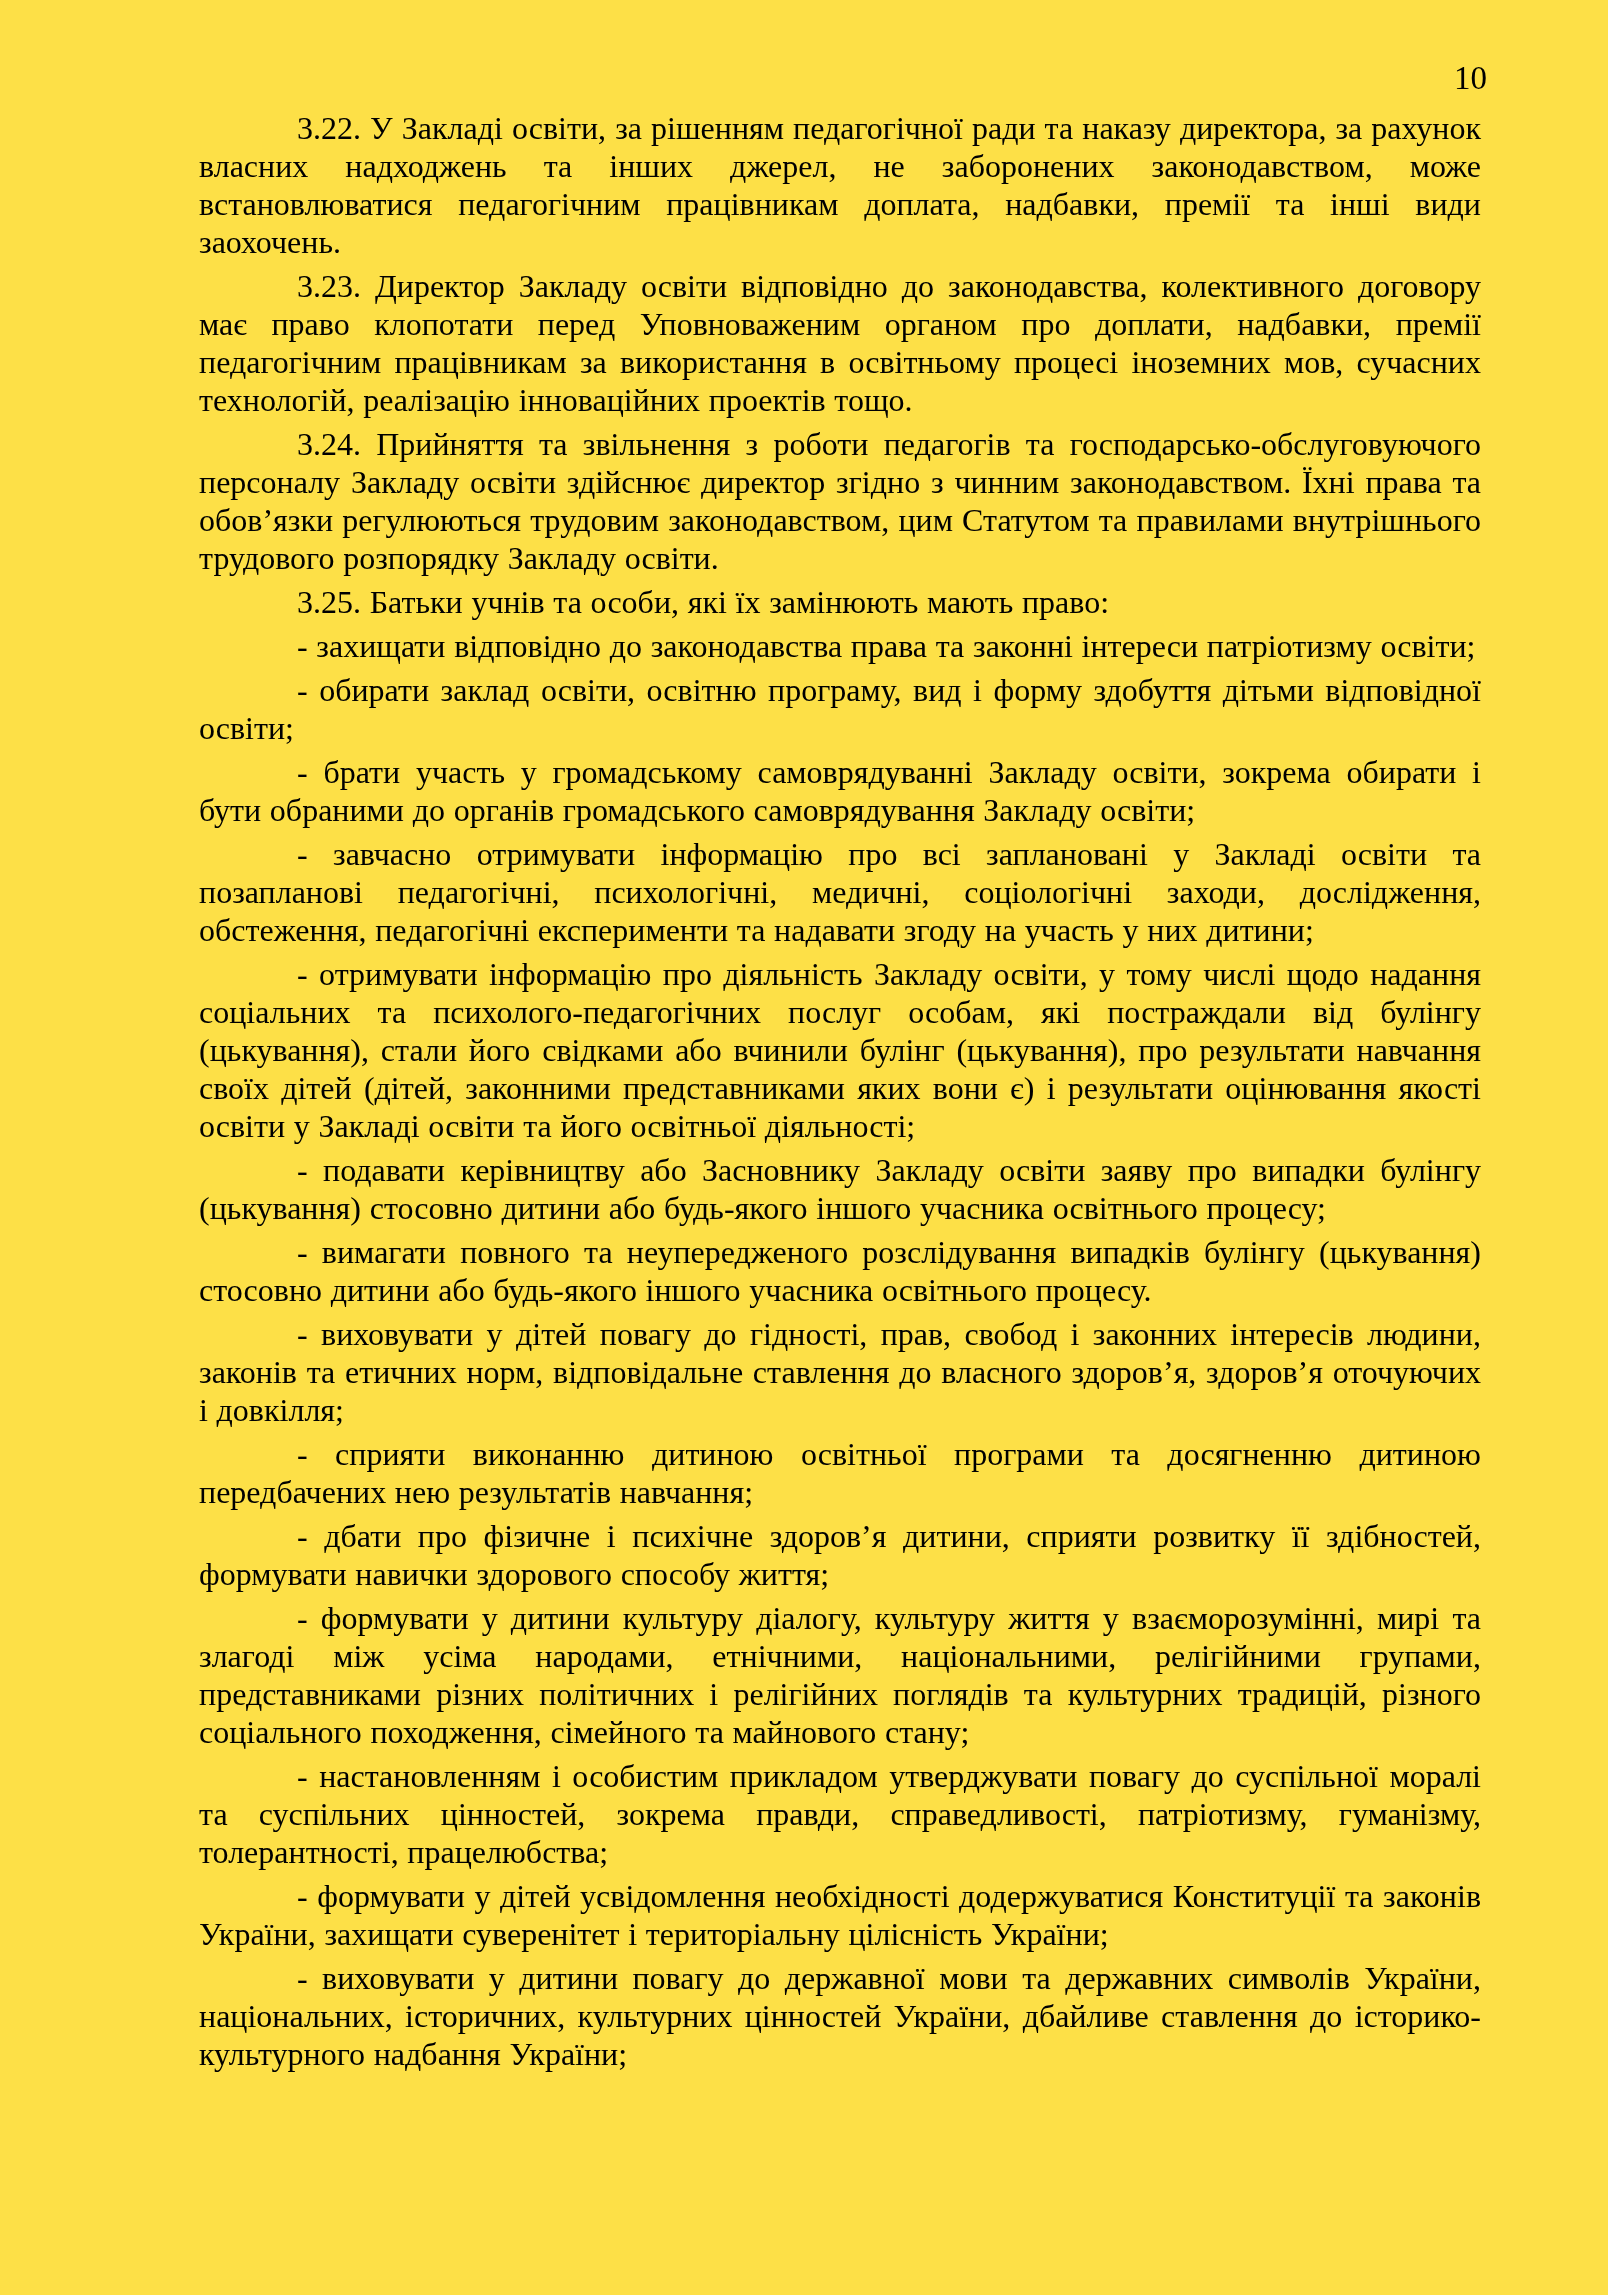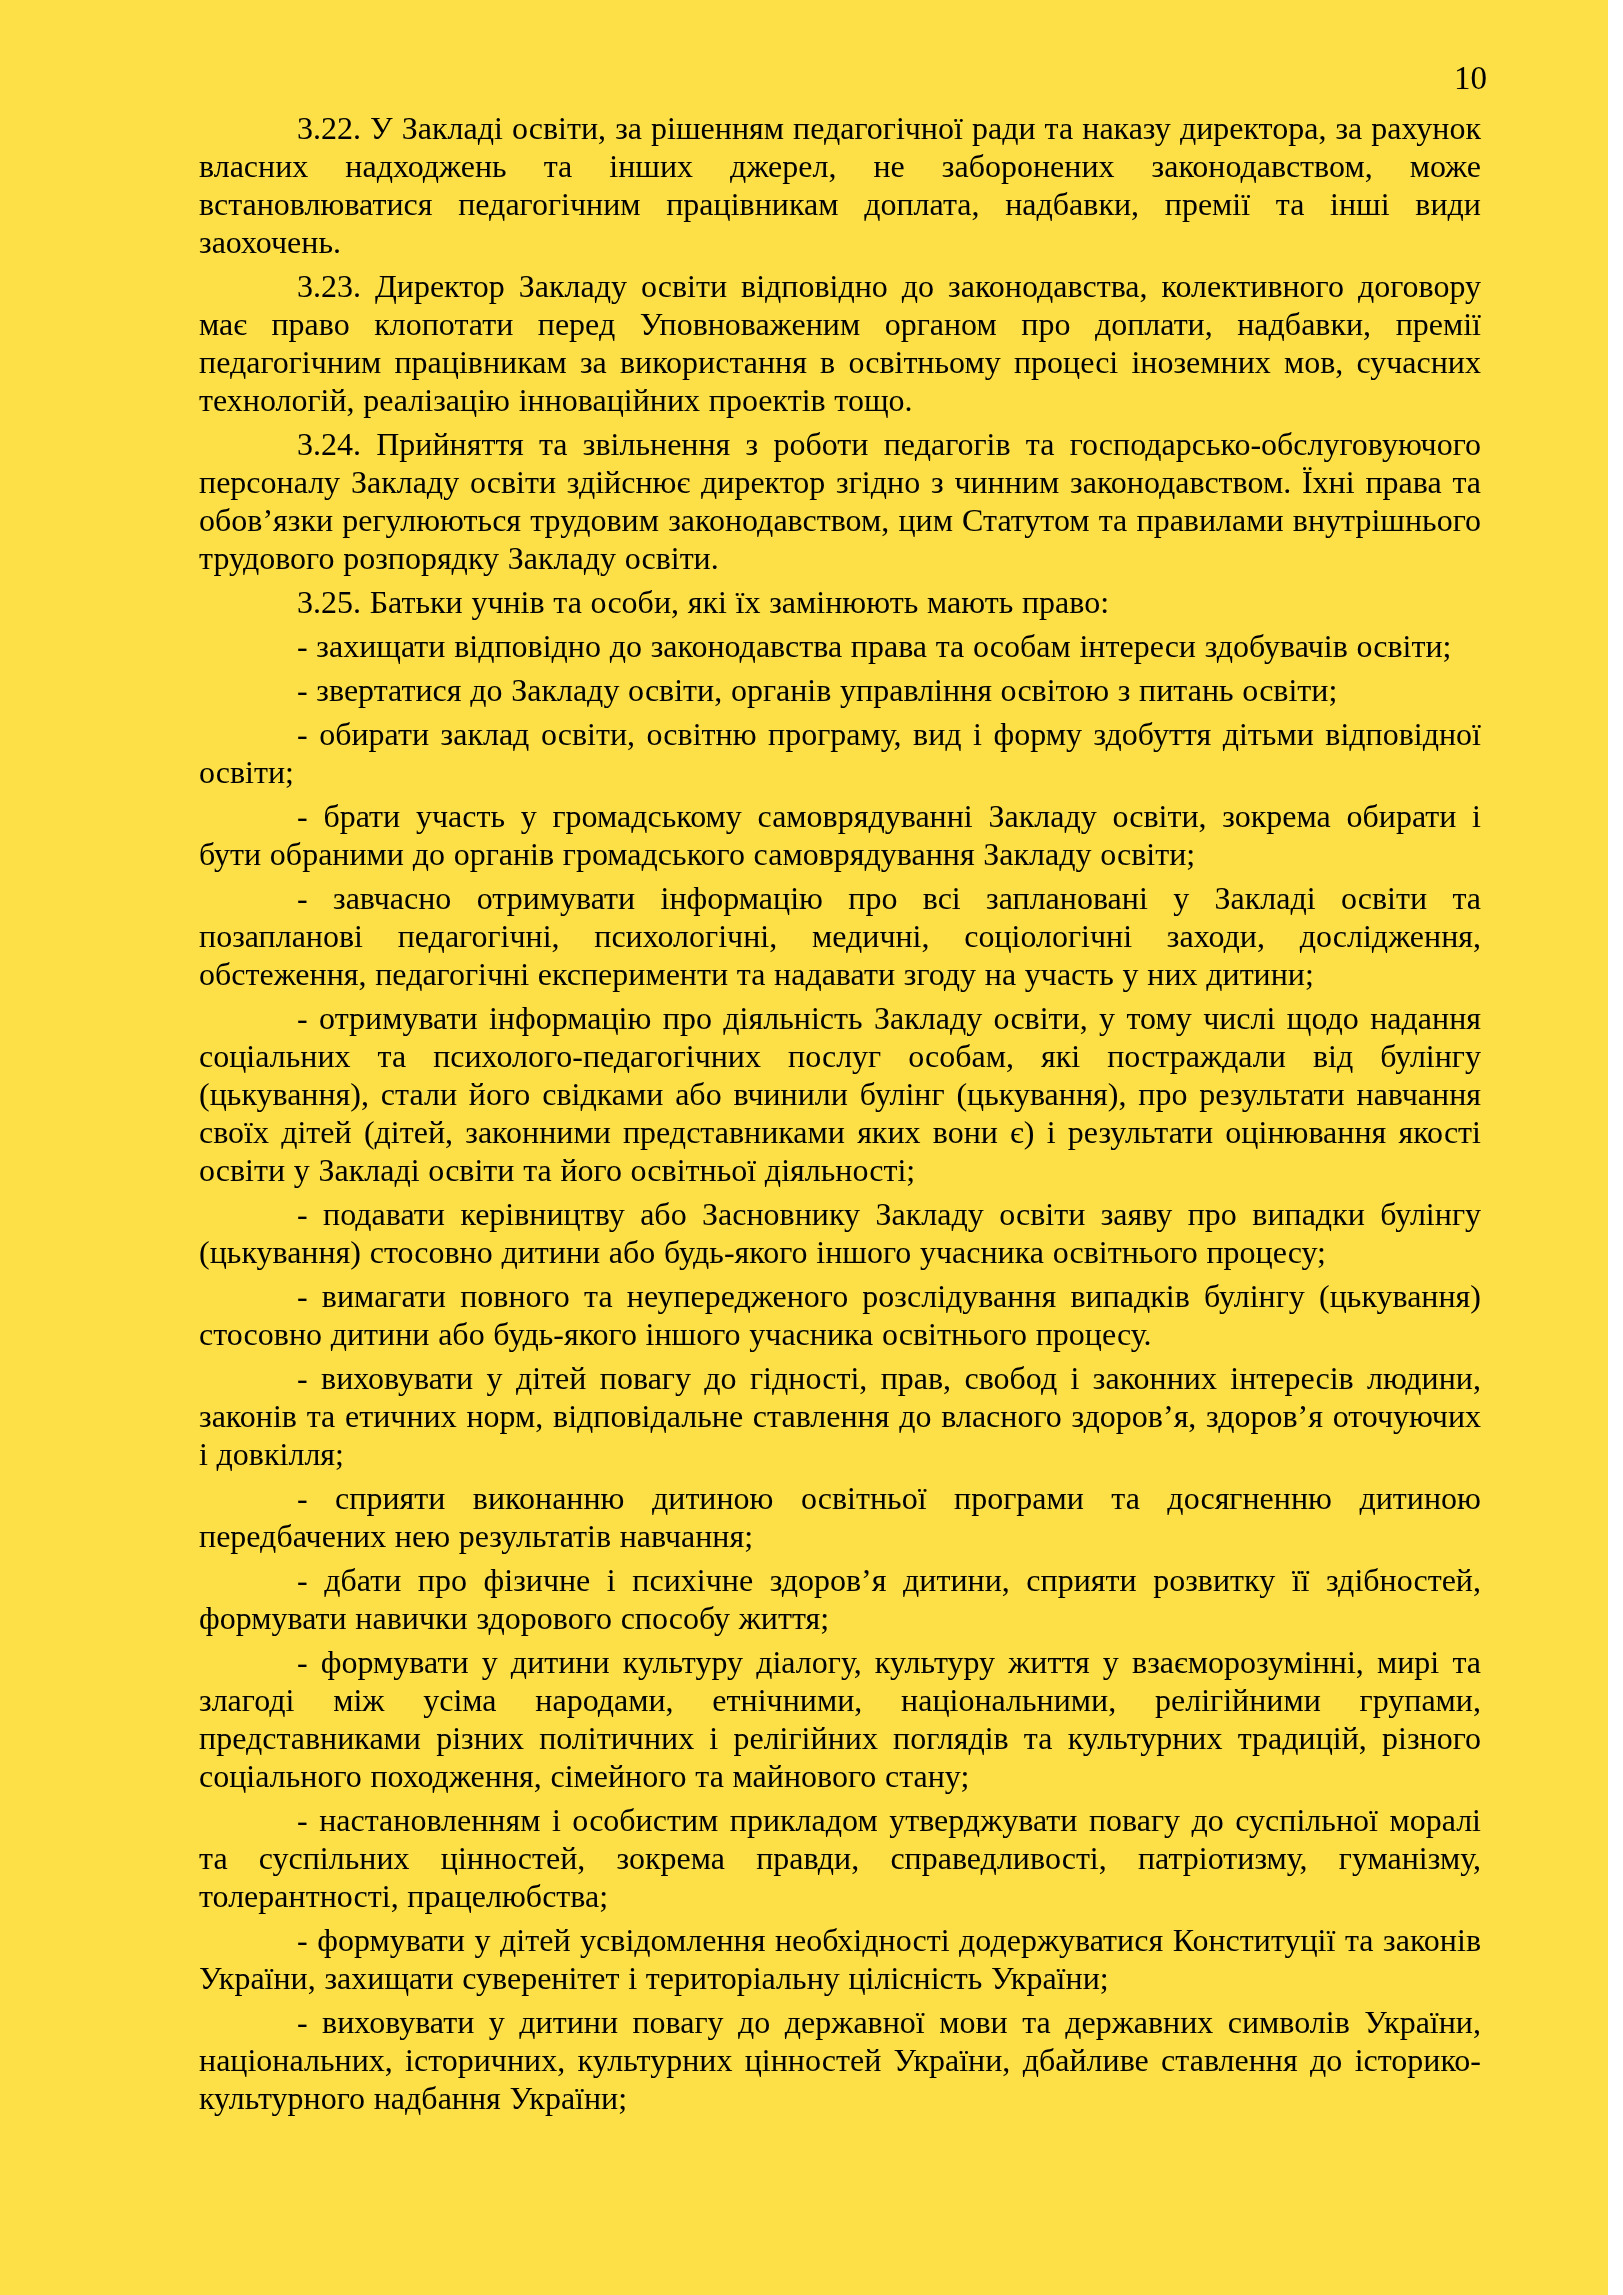--- a/index.html
+++ b/index.html
@@ -43,22 +43,21 @@
 </head>
 <body>
 
 <div class="page">
   <div class="page-number">10</div>
   <div class="doc-body">
     <p class="para">3.22. У Закладі освіти, за рішенням педагогічної ради та наказу директора, за рахунок власних надходжень та інших джерел, не заборонених законодавством, може встановлюватися педагогічним працівникам доплата, надбавки, премії та інші види заохочень.</p>
     <p class="para">3.23. Директор Закладу освіти відповідно до законодавства, колективного договору має право клопотати перед Уповноваженим органом про доплати, надбавки, премії педагогічним працівникам за використання в освітньому процесі іноземних мов, сучасних технологій, реалізацію інноваційних проектів тощо.</p>
     <p class="para">3.24. Прийняття та звільнення з роботи педагогів та господарсько-обслуговуючого персоналу Закладу освіти здійснює директор згідно з чинним законодавством. Їхні права та обов’язки регулюються трудовим законодавством, цим Статутом та правилами внутрішнього трудового розпорядку Закладу освіти.</p>
     <p class="para">3.25. Батьки учнів та особи, які їх замінюють мають право:</p>
-    <p class="para">- захищати відповідно до законодавства права та особам інтереси здобувачів освіти;</p>
-    <p class="para">- звертатися до Закладу освіти, органів управління освітою з питань освіти;</p>
+    <p class="para">- захищати відповідно до законодавства права та законні інтереси патріотизму освіти;</p>
     <p class="para">- обирати заклад освіти, освітню програму, вид і форму здобуття дітьми відповідної освіти;</p>
     <p class="para">- брати участь у громадському самоврядуванні Закладу освіти, зокрема обирати і бути обраними до органів громадського самоврядування Закладу освіти;</p>
     <p class="para">- завчасно отримувати інформацію про всі заплановані у Закладі освіти та позапланові педагогічні, психологічні, медичні, соціологічні заходи, дослідження, обстеження, педагогічні експерименти та надавати згоду на участь у них дитини;</p>
     <p class="para">- отримувати інформацію про діяльність Закладу освіти, у тому числі щодо надання соціальних та психолого-педагогічних послуг особам, які постраждали від булінгу (цькування), стали його свідками або вчинили булінг (цькування), про результати навчання своїх дітей (дітей, законними представниками яких вони є) і результати оцінювання якості освіти у Закладі освіти та його освітньої діяльності;</p>
     <p class="para">- подавати керівництву або Засновнику Закладу освіти заяву про випадки булінгу (цькування) стосовно дитини або будь-якого іншого учасника освітнього процесу;</p>
     <p class="para">- вимагати повного та неупередженого розслідування випадків булінгу (цькування) стосовно дитини або будь-якого іншого учасника освітнього процесу.</p>
     <p class="para">- виховувати у дітей повагу до гідності, прав, свобод і законних інтересів людини, законів та етичних норм, відповідальне ставлення до власного здоров’я, здоров’я оточуючих і довкілля;</p>
     <p class="para">- сприяти виконанню дитиною освітньої програми та досягненню дитиною передбачених нею результатів навчання;</p>
     <p class="para">- дбати про фізичне і психічне здоров’я дитини, сприяти розвитку її здібностей, формувати навички здорового способу життя;</p>
     <p class="para">- формувати у дитини культуру діалогу, культуру життя у взаєморозумінні, мирі та злагоді між усіма народами, етнічними, національними, релігійними групами, представниками різних політичних і релігійних поглядів та культурних традицій, різного соціального походження, сімейного та майнового стану;</p>

